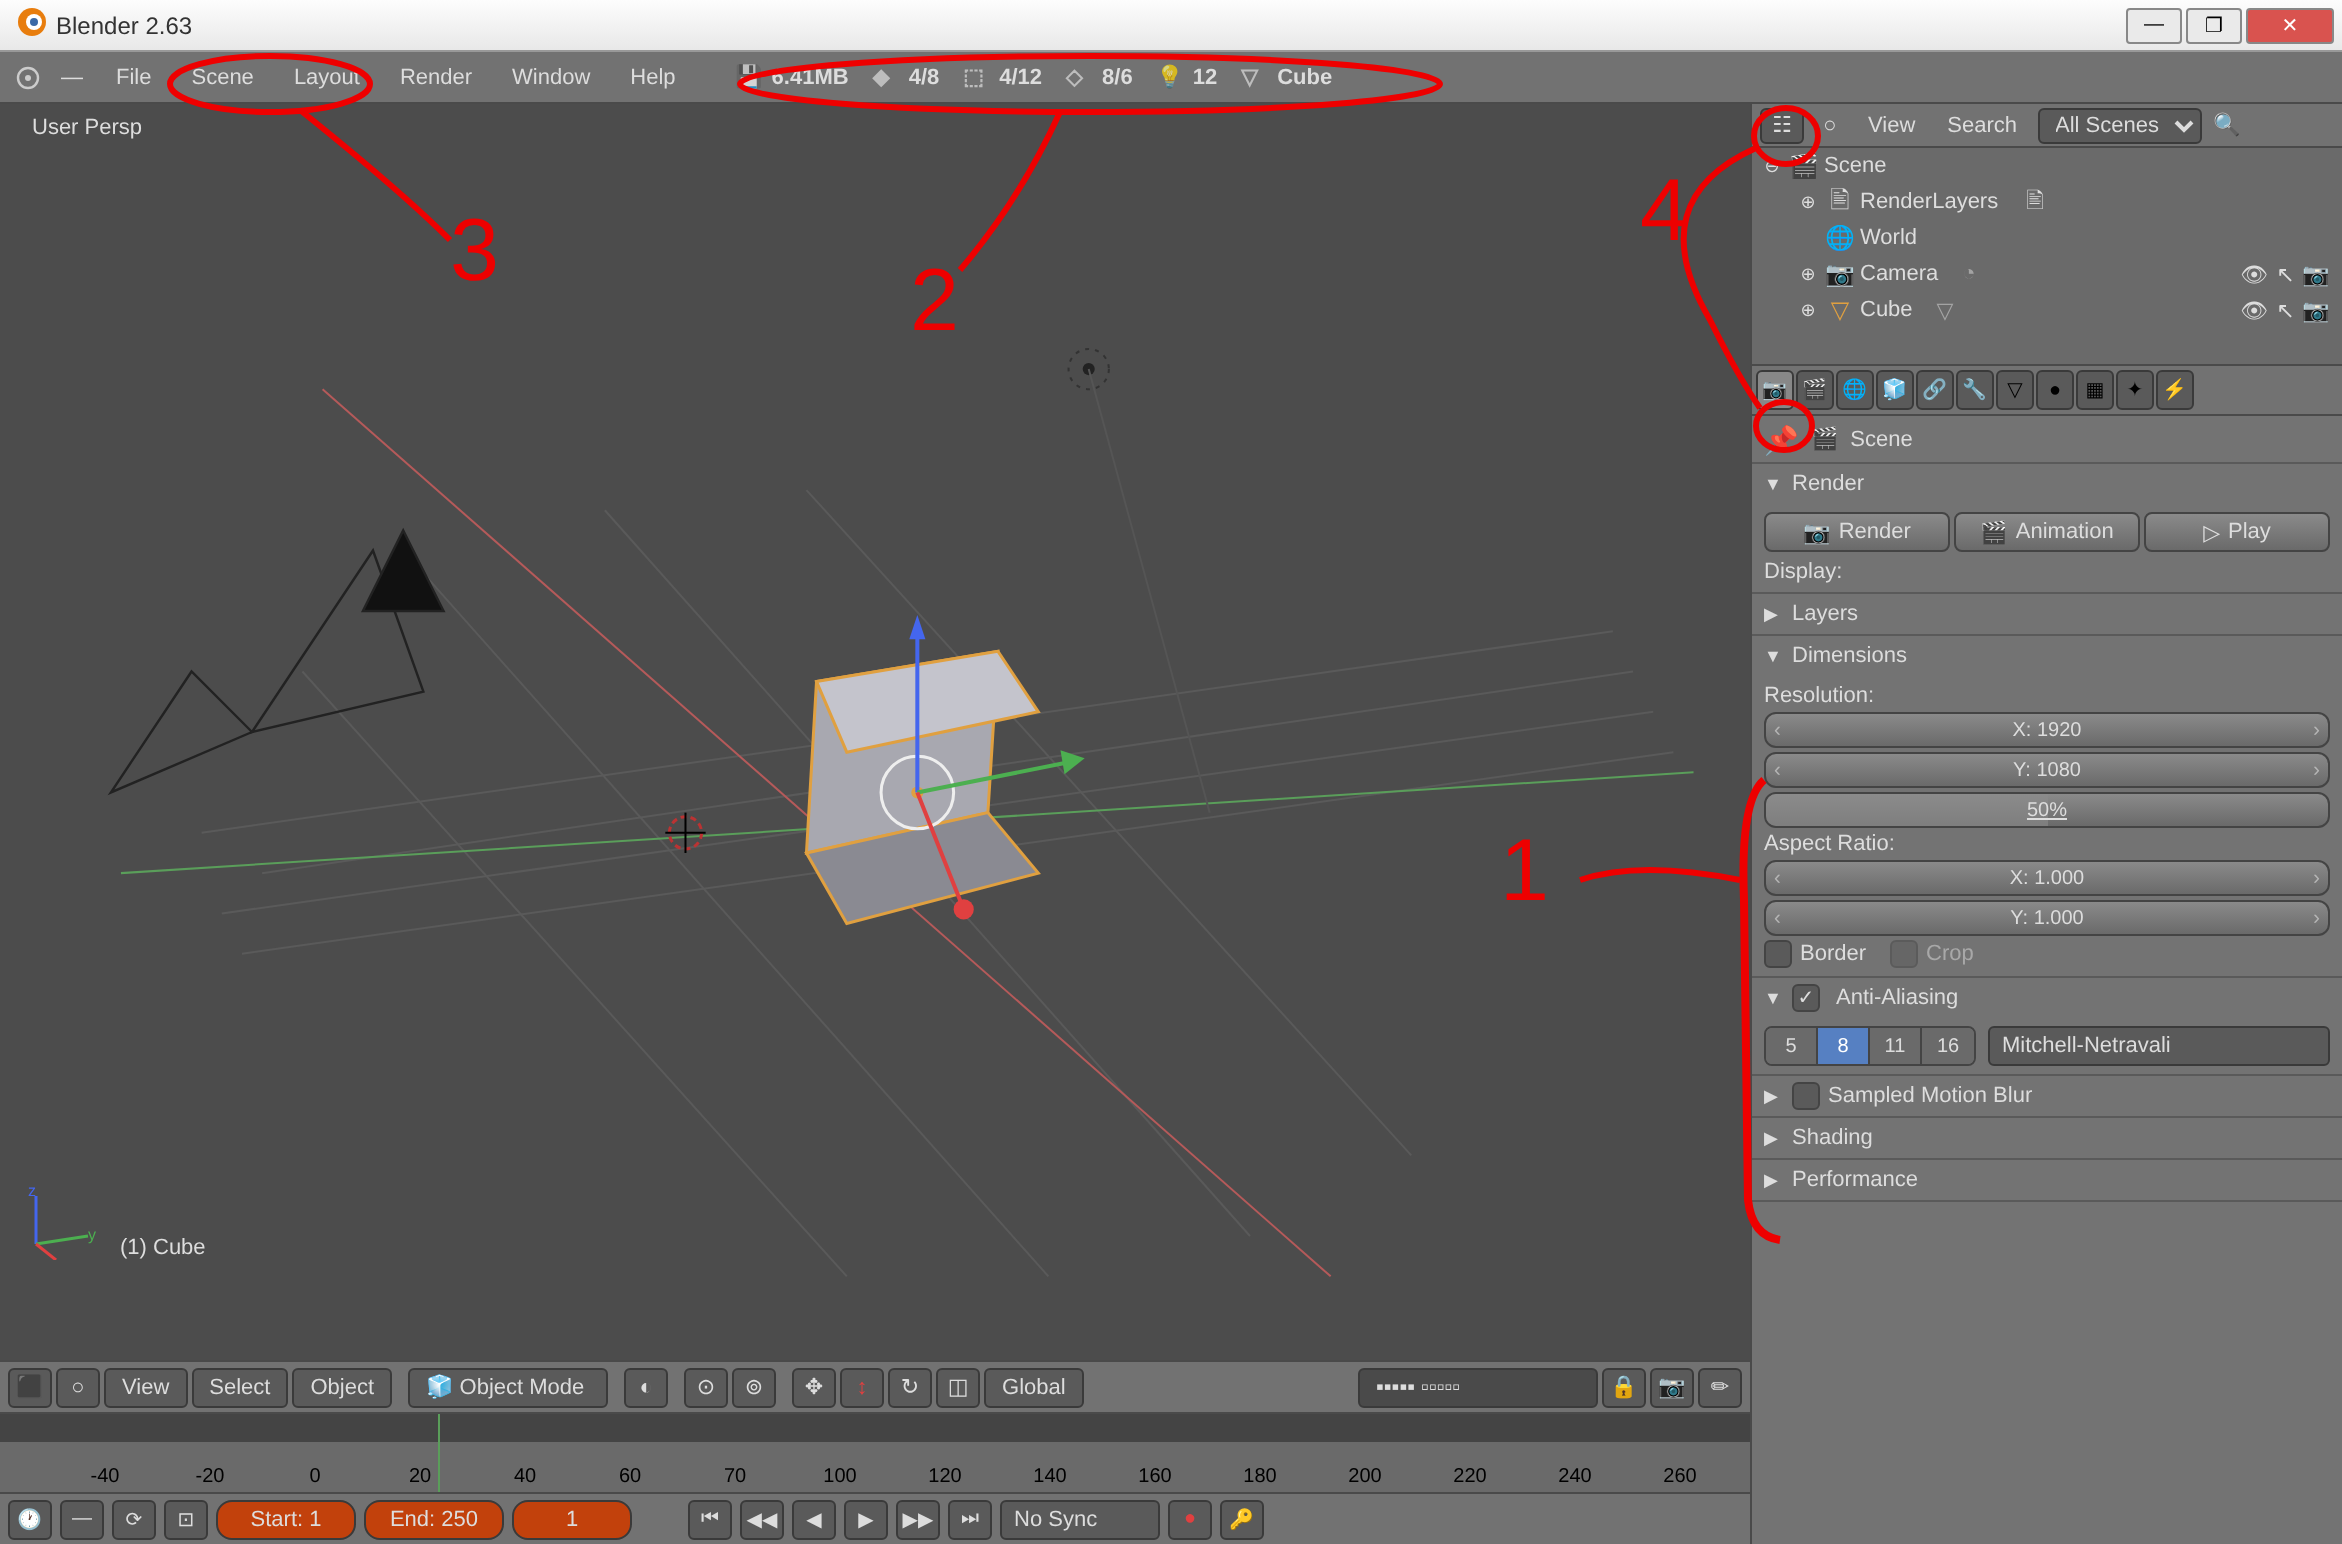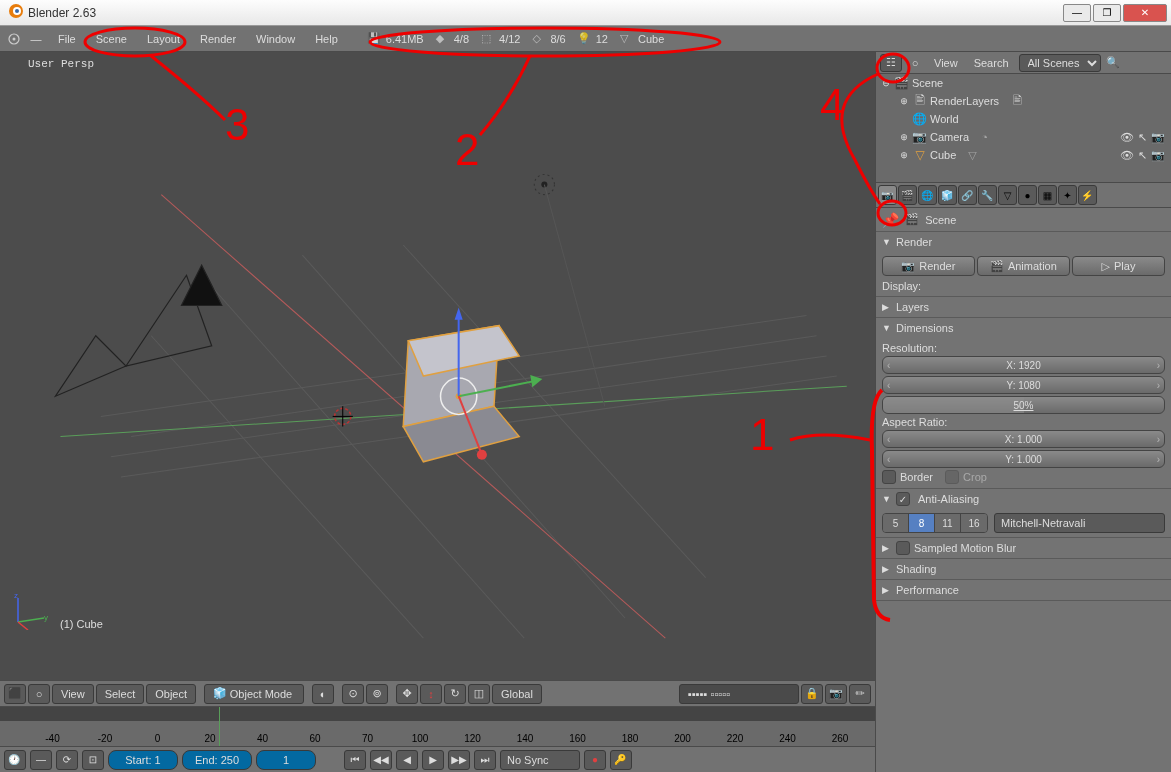--- a/index.html
+++ b/index.html
@@ -9,50 +9,50 @@
 .window-chrome { height: 26px; background: linear-gradient(#fdfdfd,#e8e8e8); border-bottom: 1px solid #999; display: flex; align-items: center; padding: 0 4px; }
 .window-chrome .title { flex: 1; color: #333; font-size: 12px; padding-left: 4px; display: flex; align-items: center; gap: 4px; }
 .window-chrome .win-btn { width: 28px; height: 18px; border: 1px solid #888; border-radius: 2px; margin-left: 2px; background: #eaeaea; display: flex; align-items: center; justify-content: center; font-size: 10px; }
 .window-chrome .win-btn.close { background: #d9534f; color: #fff; width: 44px; }
 
 
 .top-menu { height: 26px; background: #727272; display: flex; align-items: center; padding: 0 4px; color: #ddd; border-bottom: 1px solid #4a4a4a; }
 .top-menu .icon-slot { width: 20px; height: 20px; display: flex; align-items: center; justify-content: center; margin-right: 2px; }
 .top-menu .menu-item { padding: 0 10px; height: 28px; display: flex; align-items: center; color: #ddd; }
 .top-menu .stats { display: flex; align-items: center; margin-left: 20px; gap: 12px; color: #ddd; }
-.top-menu .stats .stat { display: flex; align-items: center; gap: 4px; }
+.top-menu .stats .stat { display: flex; align-items: center; gap: 4px; font-weight: bold; }
 .top-menu .stats .stat-icon { width: 14px; height: 14px; opacity: 0.7; }
 
 
 .main { display: flex; height: calc(772px - 26px - 26px); }
 .left-pane { flex: 1; display: flex; flex-direction: column; background: #4c4c4c; }
 .right-pane { width: 296px; background: #737373; border-left: 1px solid #4a4a4a; display: flex; flex-direction: column; overflow-y: auto; }
 
 
 .viewport { flex: 1; background: #4c4c4c; position: relative; }
-.viewport .vp-label { position: absolute; top: 6px; left: 28px; color: #ddd; font-size: 11px; font-family: Liberation Mono, monospace; }
+.viewport .vp-label { position: absolute; top: 6px; left: 16px; color: #ddd; font-size: 11px; }
 .viewport-svg { position: absolute; top: 0; left: 0; width: 100%; height: 100%; }
 .obj-label { position: absolute; bottom: 50px; left: 60px; color: #ddd; font-size: 11px; }
 .axis-gizmo { position: absolute; bottom: 50px; left: 10px; width: 40px; height: 40px; }
 
 
 .vp-header { height: 26px; background: #727272; display: flex; align-items: center; padding: 0 4px; gap: 2px; border-top: 1px solid #4a4a4a; color: #ddd; }
 .vp-header .btn { height: 20px; padding: 0 8px; background: #5a5a5a; border: 1px solid #3a3a3a; border-radius: 3px; display: flex; align-items: center; font-size: 11px; color: #ddd; }
 .vp-header .icon-btn { width: 22px; height: 20px; background: #5a5a5a; border: 1px solid #3a3a3a; border-radius: 3px; display: flex; align-items: center; justify-content: center; }
 .vp-header .flex-spacer { flex: 0 0 4px; }
 
 
 .timeline { height: 40px; background: #6a6a6a; position: relative; border-top: 1px solid #4a4a4a; overflow: hidden; }
 .timeline .dark-strip { position: absolute; top: 0; left: 0; right: 0; height: 14px; background: #444; }
 .timeline .frame-marker { position: absolute; top: 0; bottom: 0; width: 1px; background: #5a9e5a; }
 .timeline .tick-label { position: absolute; bottom: 2px; color: #000; font-size: 10px; transform: translateX(-50%); }
 
 
 .tl-header { height: 26px; background: #727272; display: flex; align-items: center; padding: 0 4px; gap: 4px; border-top: 1px solid #4a4a4a; color: #ddd; }
-.tl-header .num-field { height: 20px; padding: 0 10px; background: #0369a1; border: 1px solid #3a3a3a; border-radius: 8px; display: flex; align-items: center; font-size: 11px; color: #ddd; min-width: 70px; justify-content: center; }
+.tl-header .num-field { height: 20px; padding: 0 10px; background: #c2410c; border: 1px solid #3a3a3a; border-radius: 8px; display: flex; align-items: center; font-size: 11px; color: #ddd; min-width: 70px; justify-content: center; }
 .tl-header .icon-btn { width: 22px; height: 20px; background: #5a5a5a; border: 1px solid #3a3a3a; border-radius: 3px; display: flex; align-items: center; justify-content: center; font-size: 10px; }
 
 
 .outliner-header { height: 22px; background: #727272; display: flex; align-items: center; padding: 0 4px; gap: 4px; color: #ddd; border-bottom: 1px solid #4a4a4a; }
 .outliner-header .menu-item { padding: 0 6px; height: 20px; display: flex; align-items: center; }
 .outliner-header select { height: 18px; background: #5a5a5a; border: 1px solid #3a3a3a; color: #ddd; font-size: 11px; border-radius: 3px; padding: 0 4px; }
 .outliner { height: 108px; background: #6a6a6a; overflow-y: auto; font-size: 11px; color: #ddd; }
 .outliner .tree-row { height: 18px; display: flex; align-items: center; padding-left: 4px; gap: 2px; }
 .outliner .tree-row .expander { width: 12px; display: flex; justify-content: center; font-size: 9px; }
 .outliner .tree-row .tree-icon { width: 16px; height: 16px; display: flex; align-items: center; justify-content: center; font-size: 12px; }

